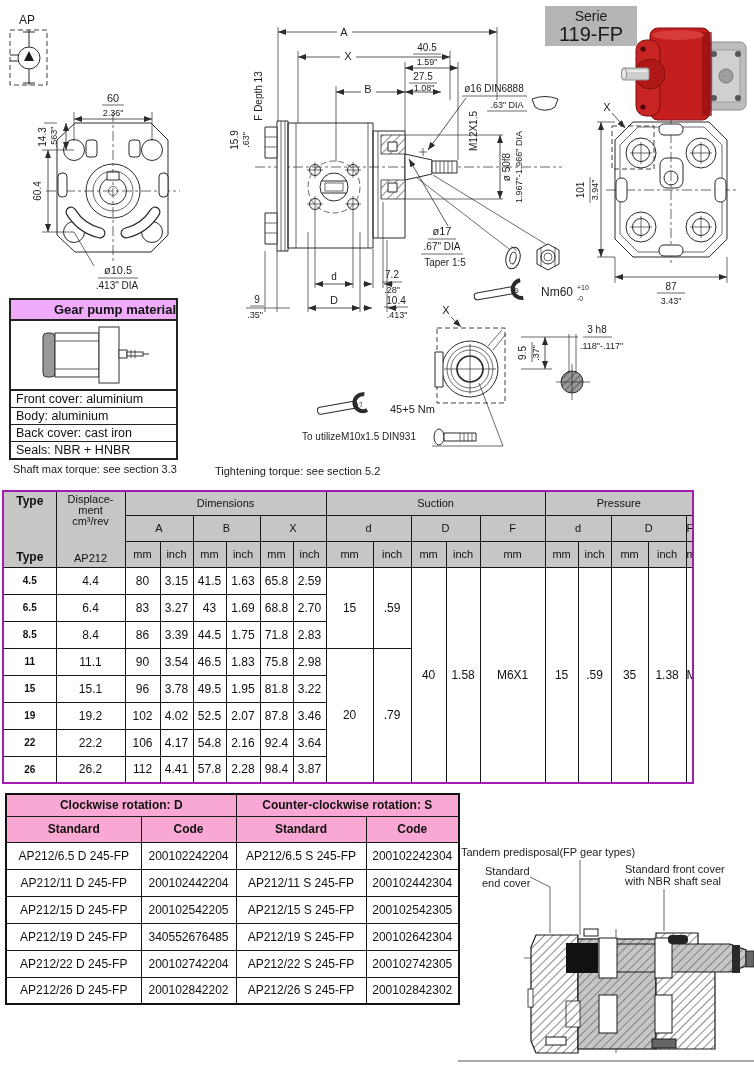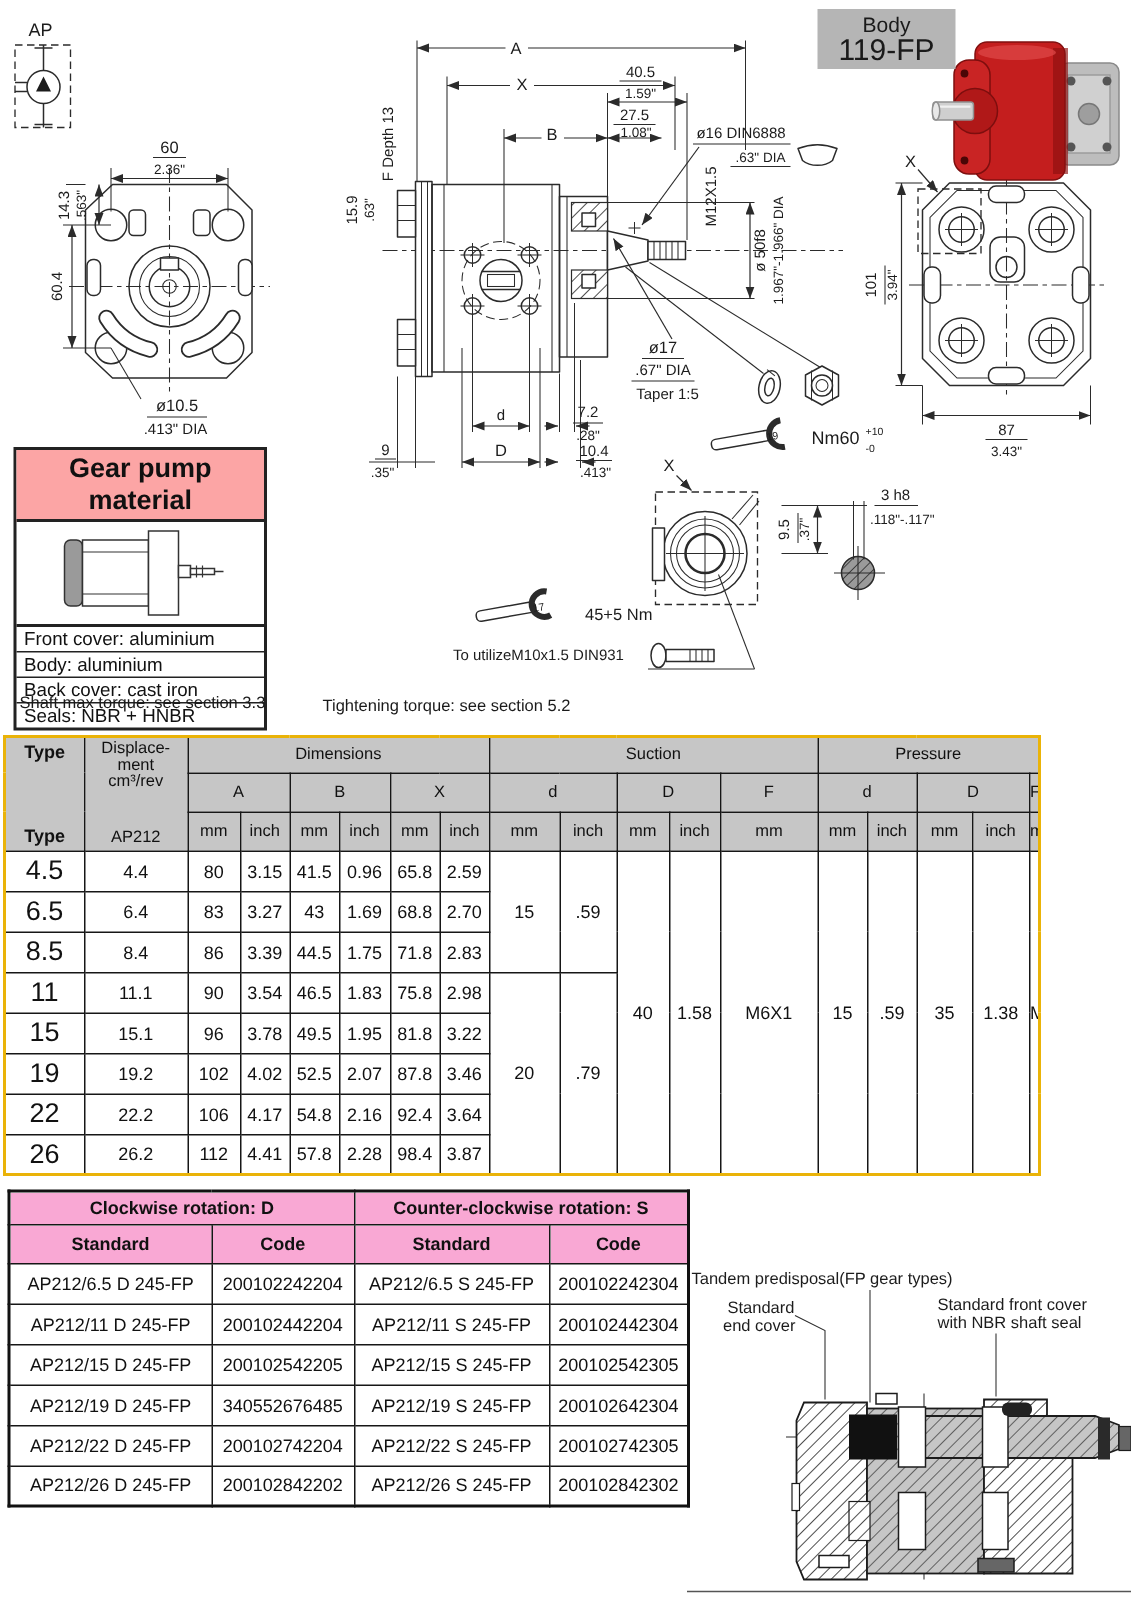--- a/index.html
+++ b/index.html
@@ -18,36 +18,36 @@
   .cl{stroke:#2b2b2b;stroke-width:.7;fill:none;stroke-dasharray:10 3 3 3;}
   .dsh{stroke:#2b2b2b;stroke-width:.9;fill:none;stroke-dasharray:5 3;}
   .dim{stroke:#2b2b2b;stroke-width:.8;fill:none;marker-start:url(#ar);marker-end:url(#ar);}
   .dima{stroke:#2b2b2b;stroke-width:.8;fill:none;marker-end:url(#ar);}
 
   .serie{left:545px;top:6px;width:92px;height:40px;background:#b5b5b5;text-align:center;color:#1a1a1a;}
   .serie .l1{font-size:14px;line-height:16px;padding-top:2px;}
   .serie .l2{font-size:20px;font-weight:500;line-height:20px;}
 
   .mbox{left:9px;top:298px;width:165px;border:2px solid #222;background:#fff;}
-  .mbox .mhd{background:#fca5a5;font-weight:bold;font-size:18px;text-align:center;padding:2px 0;border-bottom:2px solid #222;}
+  .mbox .mhd{background:#f0abfc;font-weight:bold;font-size:13px;text-align:right;padding:2px 0;border-bottom:2px solid #222;}
   .mbox .micon{height:68px;border-bottom:2px solid #222;display:flex;align-items:center;justify-content:center;}
   .mbox .mrow{font-size:12.5px;padding:1px 5px;border-bottom:1.5px solid #222;line-height:14px;}
   .mbox .mrow:last-child{border-bottom:none;}
 
   .note{font-size:11px;color:#1a1a1a;}
   #note1{left:13px;top:463px;}
   #note2{left:215px;top:465px;}
 
   table{border-collapse:collapse;table-layout:fixed;position:absolute;background:#fff;}
   td{border:1px solid #161616;text-align:center;vertical-align:middle;padding:0;font-size:12px;overflow:hidden;}
-  #dims{left:2px;top:490px;width:692px;border:2px solid #eab308;}
+  #dims{left:2px;top:490px;width:692px;border:2px solid #a21caf;}
   #dims td.hd{background:#c6c6c6;font-size:11px;font-weight:normal;}
   #dims tr.hr1{height:24px;} #dims tr.hr2{height:26px;} #dims tr.hr3{height:26px;padding-left:32px;}
   #dims tr.br{height:27px;}
-  #dims td.bt{font-weight:normal;font-size:18px;}
+  #dims td.bt{font-weight:bold;font-size:10px;}
   .vs{display:flex;flex-direction:column;justify-content:space-between;height:70px;padding:2px 0;font-size:11px;}
   .vs .b{font-weight:bold;font-size:12px;}
   .dl div{line-height:11px;}
 
   #codes{left:5px;top:793px;width:455px;border:2px solid #111;}
   #codes td.hd{background:#f9a8d4;font-weight:bold;font-size:12px;}
   #codes tr.cr1{height:22px;} #codes tr.cr2{height:26px;}
   #codes tr.br{height:27px;}
   #codes td{font-size:12px;}
   #tandem{left:458px;top:843px;}
@@ -395,21 +395,21 @@
     <circle cx="21" cy="31" r="2.6" fill="#4a0606"></circle>
       <circle cx="21" cy="89" r="2.6" fill="#4a0606"></circle>
     <circle cx="28" cy="56" r="15" fill="#b01818" stroke="#7d0e0e"></circle>
     <rect x="0" y="50" width="27" height="12" rx="2" fill="#cfcfcf" stroke="#909090"></rect>
     <line x1="2" y1="53" x2="25" y2="53" stroke="#f0f0f0" stroke-width="1.5"></line>
     <ellipse cx="2" cy="56" rx="2.5" ry="6" fill="#e8e8e8" stroke="#909090"></ellipse>
   </g>
 </svg>
 
 <div class="abs serie">
-  <div class="l1">Body</div>
+  <div class="l1">Serie</div>
   <div class="l2">119-FP</div>
 </div>
 
 <div class="abs mbox">
   <div class="mhd">Gear pump material</div>
   <div class="micon">
     <svg width="130" height="60" viewBox="0 0 130 60">
       <rect x="14" y="8" width="12" height="44" rx="4" fill="#9a9a9a" stroke="#333"></rect>
       <rect x="26" y="8" width="44" height="44" fill="#fff" stroke="#333"></rect>
       <line x1="26" y1="16" x2="70" y2="16" stroke="#333" stroke-width=".8"></line>
@@ -502,21 +502,21 @@
     <td class="hd">mm</td>
     <td class="hd">inch</td>
     <td class="hd">mm</td>
   </tr>
   <tr class="br">
     <td class="bt">4.5</td>
     <td>4.4</td>
     <td>80</td>
     <td>3.15</td>
     <td>41.5</td>
-    <td>0.96</td>
+    <td>1.63</td>
     <td>65.8</td>
     <td>2.59</td>
     <td rowspan="3">15</td>
     <td rowspan="3">.59</td>
     <td rowspan="8">40</td>
     <td rowspan="8">1.58</td>
     <td rowspan="8">M6X1</td>
     <td rowspan="8">15</td>
     <td rowspan="8">.59</td>
     <td rowspan="8">35</td>

